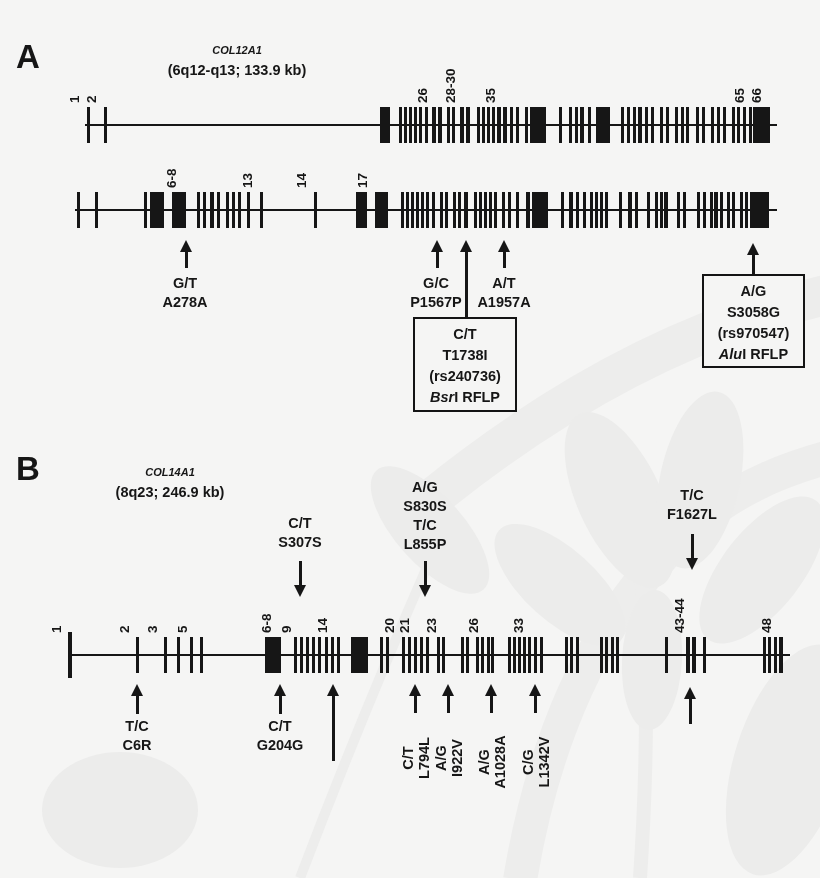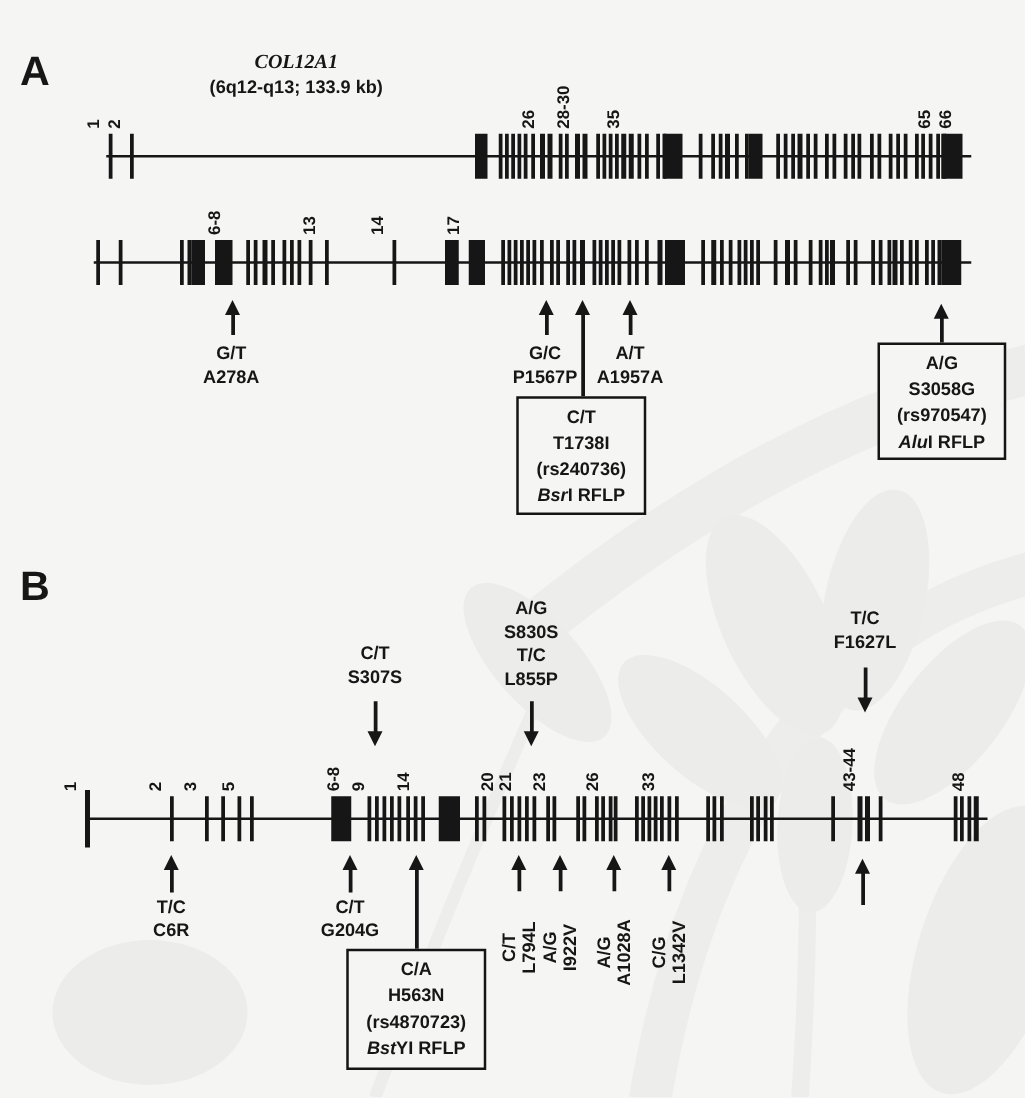--- a/index.html
+++ b/index.html
@@ -2,21 +2,21 @@
 <html><head>
 <meta charset="utf-8">
 <style>
   html,body{margin:0;padding:0;background:#f5f5f4;}
   #canvas{position:relative;width:820px;height:878px;background:#f5f5f4;overflow:hidden;
           font-family:"Liberation Sans",sans-serif;color:#161616;}
   .abs{position:absolute;}
   #wm{position:absolute;left:0;top:0;}
   .panel-letter{font-size:33px;font-weight:bold;line-height:1;}
   .gene-title{transform:translateX(-50%);text-align:center;line-height:20px;white-space:nowrap;}
-  .gene-name{font-style:italic;font-weight:bold;font-size:16px;font-family:Liberation Serif, serif;}
+  .gene-name{font-style:italic;font-weight:bold;font-size:11px;}
   .gene-locus{font-weight:bold;font-size:14.5px;}
   .gline{background:#161616;height:2.6px;}
   .exon{background:#161616;}
   .vnum{transform-origin:0 100%;transform:rotate(-90deg);white-space:nowrap;height:14px;
         line-height:14px;font-weight:bold;font-size:13.5px;}
   .ann{transform:translateX(-50%);font-weight:bold;font-size:14.5px;line-height:19px;
        text-align:center;white-space:nowrap;}
   .vlabel{transform:translate(-50%,-50%) rotate(-90deg);font-weight:bold;font-size:14.5px;
           line-height:16px;text-align:center;white-space:nowrap;}
   .stem{background:#161616;width:3px;}
@@ -223,20 +223,24 @@
       <div><span>(rs240736)</span></div>
       <div><i>Bsr</i><span>I RFLP</span></div>
     </div>
     <div class="abs snp-box" style="left: 702px; top: 274px; width: 103px; height: 94px;">
       <div><span>A/G</span></div>
       <div><span>S3058G</span></div>
       <div><span>(rs970547)</span></div>
       <div><i>Alu</i><span>I RFLP</span></div>
     </div>
     <div class="abs panel-letter" style="left: 16px; top: 452px;">B</div>
+    <div class="abs gene-title" style="left: 170px; top: 462px;">
+      <div class="gene-name">COL14A1</div>
+      <div class="gene-locus">(8q23; 246.9 kb)</div>
+    </div>
     <div class="abs gline" style="left: 68px; top: 653.7px; width: 722px;"></div>
     <div class="abs exon" style="left: 68px; top: 632px; width: 4px; height: 46px;"></div>
     <div class="abs exon" style="left: 135.5px; top: 637px; width: 3px; height: 36px;"></div>
     <div class="abs exon" style="left: 163.5px; top: 637px; width: 3px; height: 36px;"></div>
     <div class="abs exon" style="left: 176.5px; top: 637px; width: 3px; height: 36px;"></div>
     <div class="abs exon" style="left: 189.5px; top: 637px; width: 3px; height: 36px;"></div>
     <div class="abs exon" style="left: 199.5px; top: 637px; width: 3px; height: 36px;"></div>
     <div class="abs exon" style="left: 265px; top: 637px; width: 16px; height: 36px;"></div>
     <div class="abs exon" style="left: 293.5px; top: 637px; width: 3px; height: 36px;"></div>
     <div class="abs exon" style="left: 299.5px; top: 637px; width: 3px; height: 36px;"></div>
@@ -351,19 +355,13 @@
       <div>I922V</div>
     </div>
     <div class="abs vlabel" style="left: 492px; top: 762px;">
       <div>A/G</div>
       <div>A1028A</div>
     </div>
     <div class="abs vlabel" style="left: 536px; top: 762px;">
       <div>C/G</div>
       <div>L1342V</div>
     </div>
-    <div class="abs snp-box" style="left: 277px; top: 759px; width: 112px; height: 97px;">
-      <div><span>C/A</span></div>
-      <div><span>H563N</span></div>
-      <div><span>(rs4870723)</span></div>
-      <div><i>Bst</i><span>YI RFLP</span></div>
-    </div>
   </div>
 
 </body></html>

